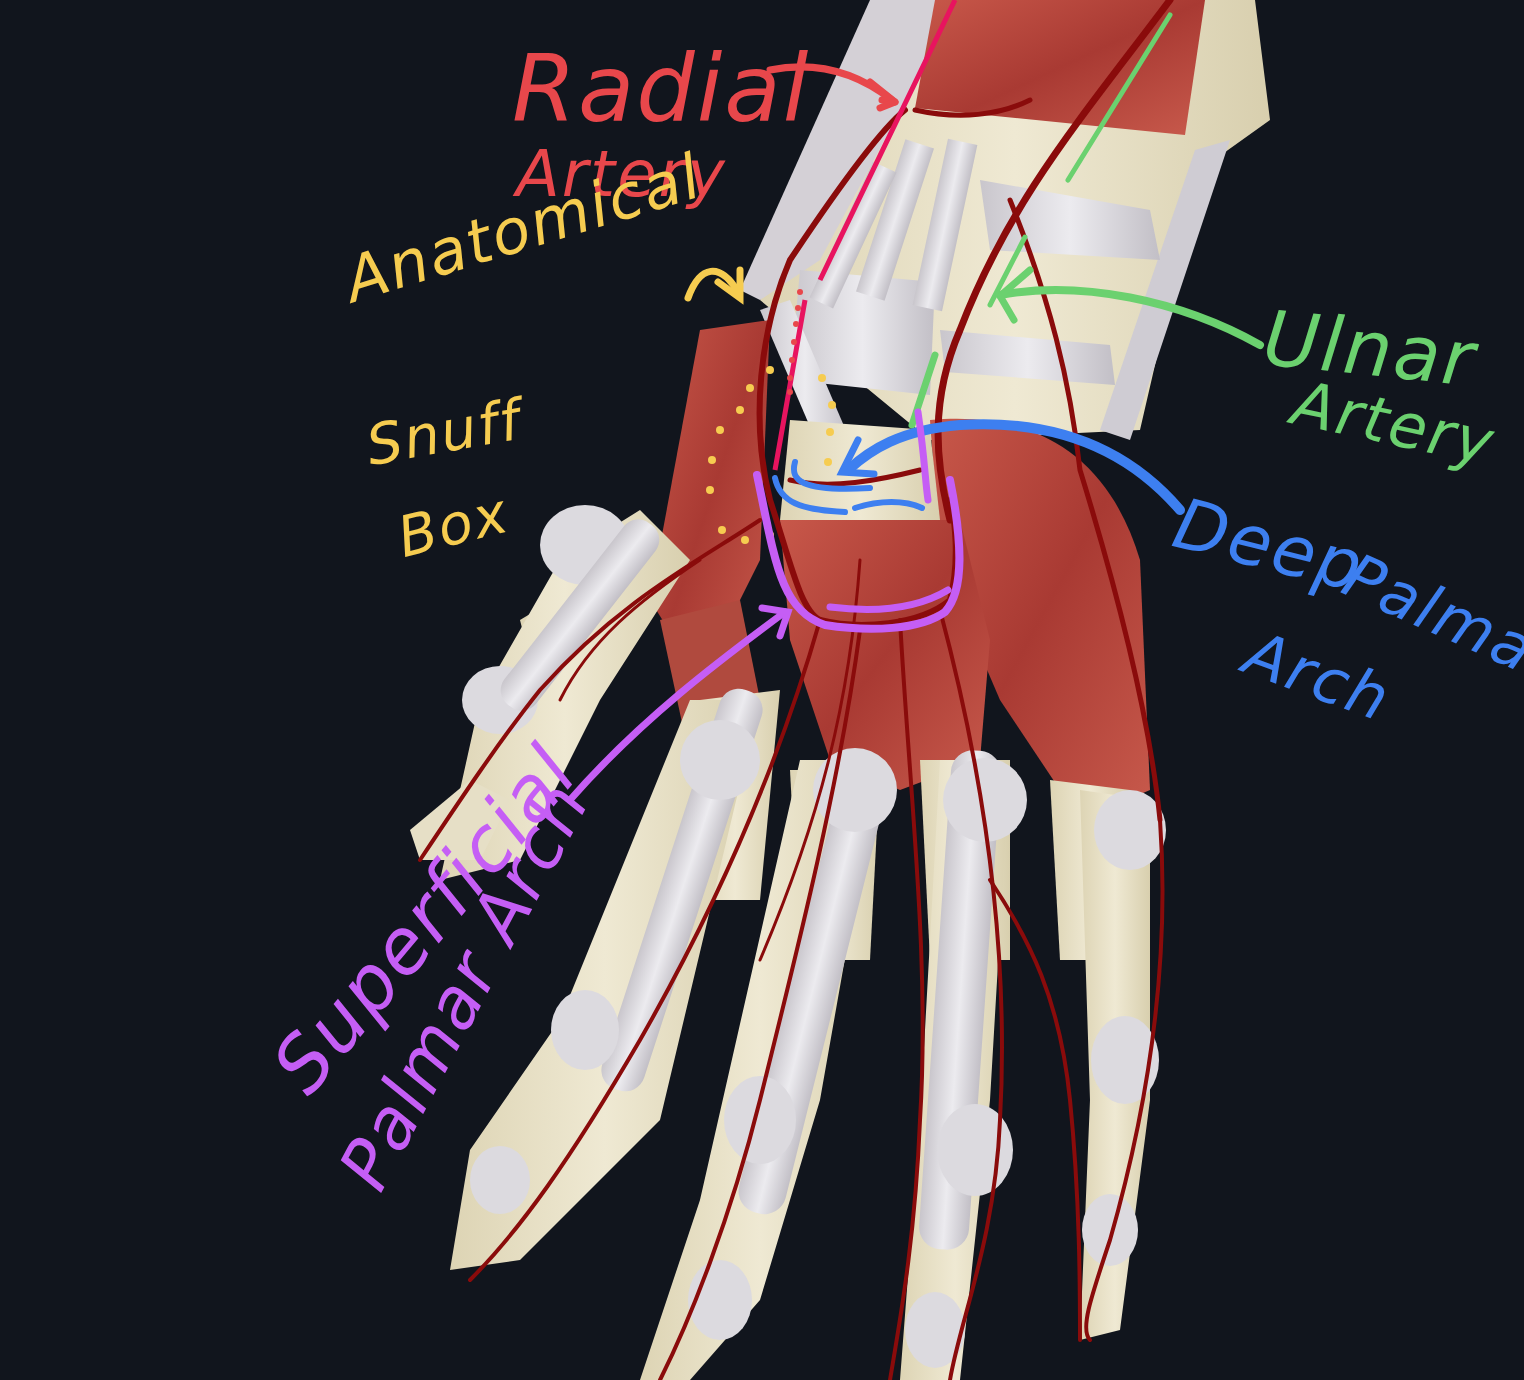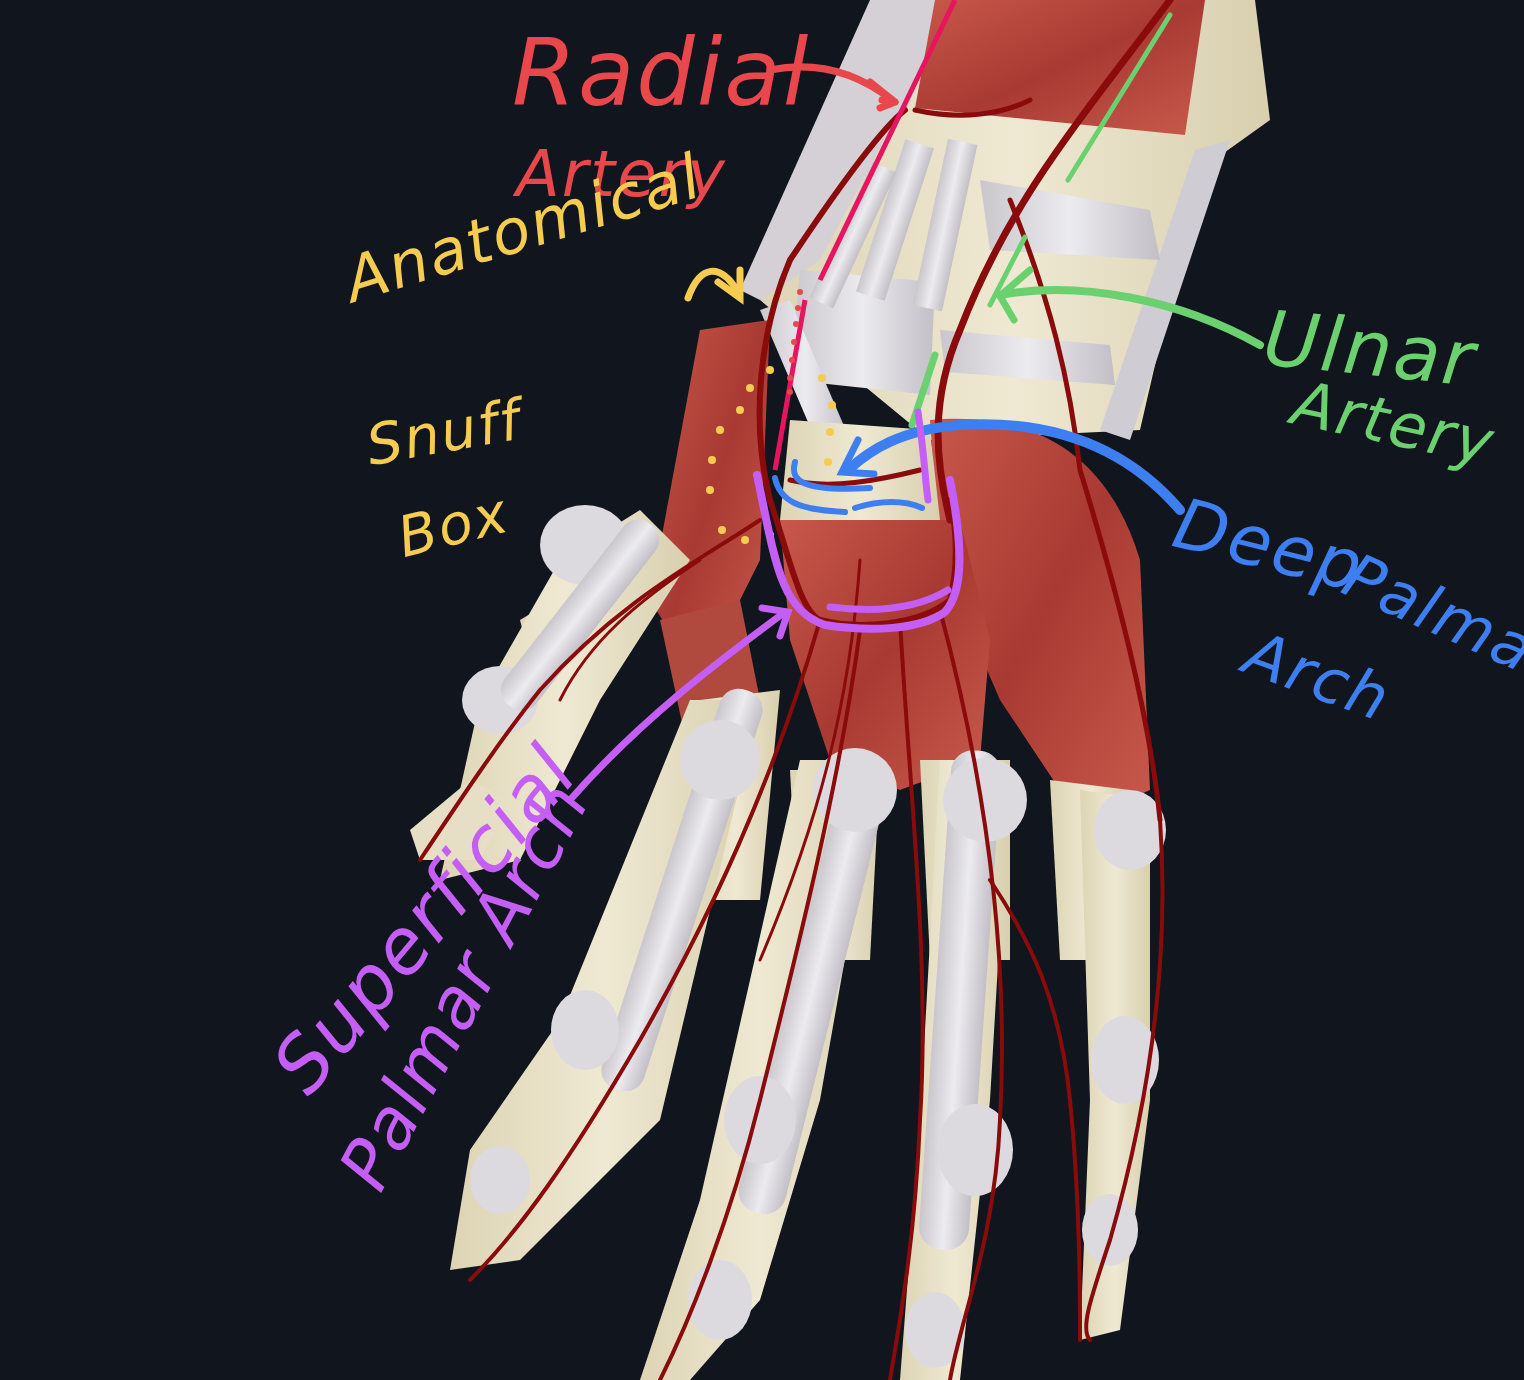--- a/index.html
+++ b/index.html
@@ -24,21 +24,21 @@
     }
     .label {
       position: absolute;
       font-family: "DejaVu Sans", sans-serif;
       font-style: italic;
       font-weight: normal;
       white-space: nowrap;
       line-height: 1;
       letter-spacing: 2px;
     }
-    .lbl-radial-1 { left: 512px; top: 28px; font-size: 92px; }
+    .lbl-radial-1 { left: 512px; top: 44px; font-size: 92px; }
     .lbl-radial-2 { left: 516px; top: 142px; font-size: 64px; }
     .lbl-snuff-1 { left: 356px; top: 250px; font-size: 62px; transform-origin: 0 100%; transform: rotate(-17deg); }
     .lbl-snuff-2 { left: 372px; top: 418px; font-size: 56px; transform-origin: 0 100%; transform: rotate(-10deg); }
     .lbl-snuff-3 { left: 406px; top: 510px; font-size: 56px; transform-origin: 0 100%; transform: rotate(-14deg); }
     .lbl-ulnar-1 { left: 1268px; top: 300px; font-size: 76px; transform-origin: 0 0; transform: rotate(6deg); }
     .lbl-ulnar-2 { left: 1300px; top: 372px; font-size: 62px; transform-origin: 0 0; transform: rotate(12deg); }
     .lbl-deep-1 { left: 1184px; top: 488px; font-size: 70px; transform-origin: 0 0; transform: rotate(14deg); }
     .lbl-deep-2 { left: 1360px; top: 544px; font-size: 62px; transform-origin: 0 0; transform: rotate(24deg); }
     .lbl-deep-3 { left: 1258px; top: 622px; font-size: 62px; transform-origin: 0 0; transform: rotate(20deg); }
     .lbl-sup-1 { left: 318px; top: 1030px; font-size: 76px; transform-origin: 0 100%; transform: rotate(-50deg); }

